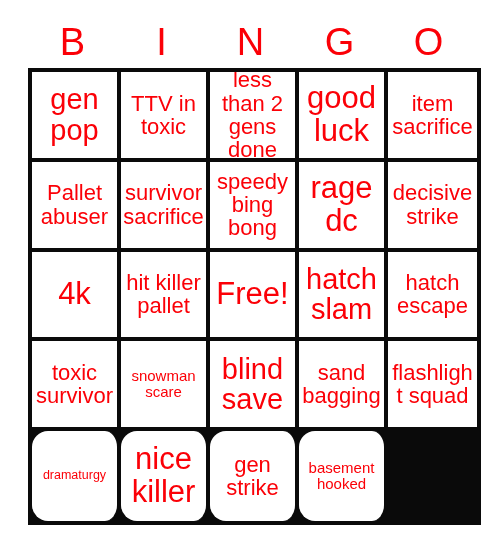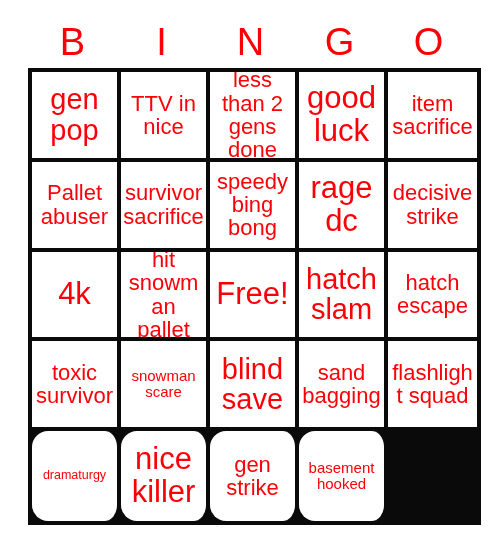--- a/index.html
+++ b/index.html
@@ -102,21 +102,21 @@
       <div class="header-cell">N</div>
       <div class="header-cell">G</div>
       <div class="header-cell">O</div>
     </div>
 
   <div id="grid">
       <div class="cell sz-lg">
         <span class="txt">gen pop</span>
       </div>
       <div class="cell sz-md">
-        <span class="txt">TTV in nice</span>
+        <span class="txt">TTV in toxic</span>
       </div>
       <div class="cell sz-sm">
         <span class="txt">less than 2 gens done</span>
       </div>
       <div class="cell sz-xl">
         <span class="txt">good luck</span>
       </div>
       <div class="cell sz-sm">
         <span class="txt">item sacrifice</span>
       </div>
@@ -132,21 +132,21 @@
       <div class="cell sz-xl">
         <span class="txt">rage dc</span>
       </div>
       <div class="cell sz-sm">
         <span class="txt">decisive strike</span>
       </div>
       <div class="cell sz-xl">
         <span class="txt">4k</span>
       </div>
       <div class="cell sz-sm">
-        <span class="txt">hit snowman pallet</span>
+        <span class="txt">hit killer pallet</span>
       </div>
       <div class="cell sz-xl">
         <span class="txt">Free!</span>
       </div>
       <div class="cell sz-lg">
         <span class="txt">hatch slam</span>
       </div>
       <div class="cell sz-sm">
         <span class="txt">hatch escape</span>
       </div>

